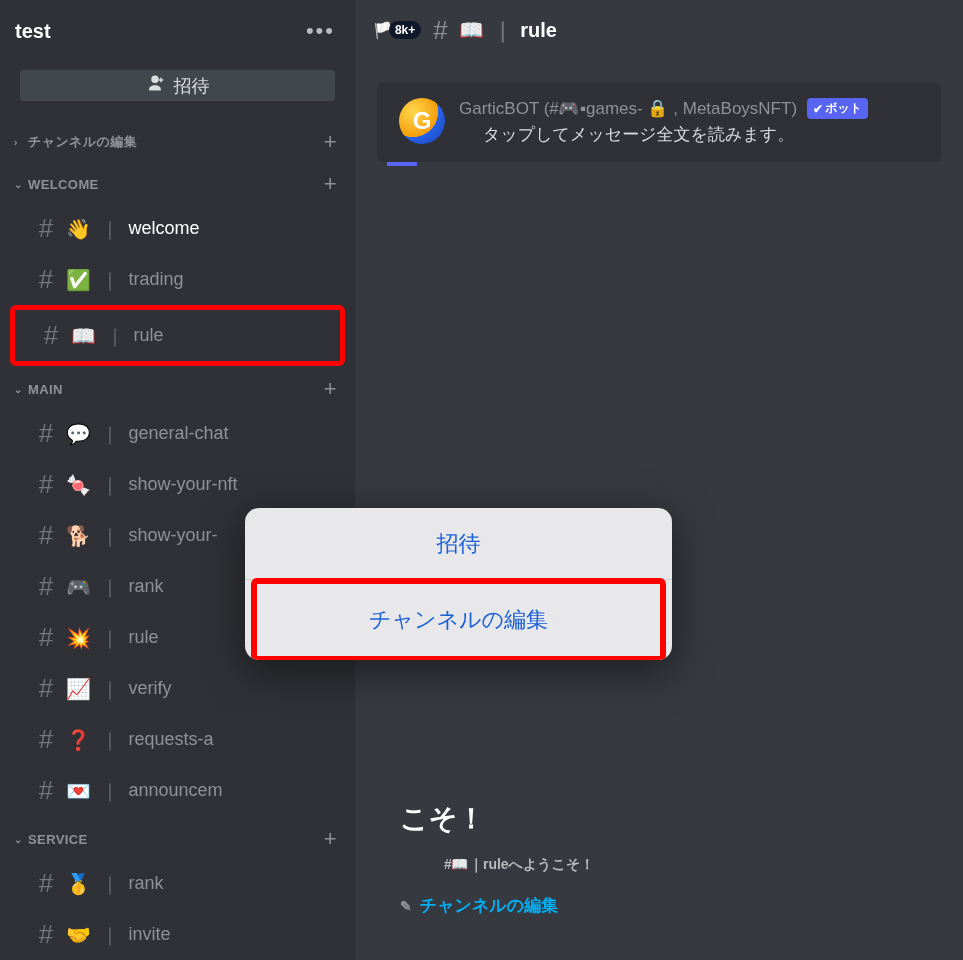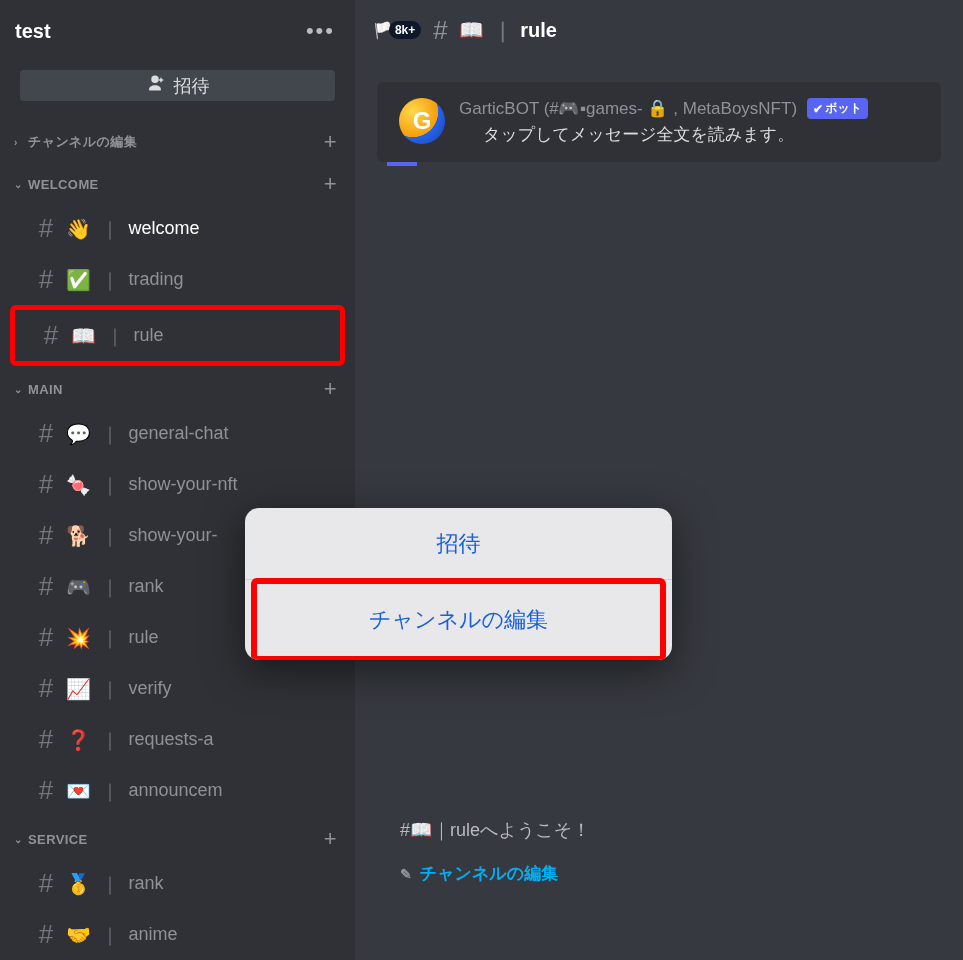--- a/index.html
+++ b/index.html
@@ -133,21 +133,21 @@
 }
 .reply-sub { color: #dcddde; font-size: 17px; margin-top: 4px; margin-left: 24px; }
 .welcome-block {
   position: absolute;
   left: 400px;
   top: 800px;
   font-size: 28px;
   font-weight: 700;
   color: #fff;
 }
-.welcome-sub { font-size: 18px; font-weight: 400; color: #b9bbbe; margin-top: 18px; }
+.welcome-sub { font-size: 14px; font-weight: 700; color: #b9bbbe; margin-top: 18px; margin-left: 44px; }
 .edit-link {
   color: #00aff4;
   font-size: 17px;
   margin-top: 20px;
   display: flex;
   align-items: center;
   gap: 8px;
 }
 .edit-link .pen { color: #8e9297; font-size: 14px; }
 .context-menu {
@@ -300,21 +300,21 @@
     <div class="channel">
         <span class="hash">#</span>
         <span class="emoji">🥇</span>
         <span class="sep">｜</span>
         <span>rank</span>
       </div>
     <div class="channel">
         <span class="hash">#</span>
         <span class="emoji">🤝</span>
         <span class="sep">｜</span>
-        <span>anime</span>
+        <span>invite</span>
       </div>
   </div>
 
   <div class="main">
     <div class="main-header">
       <span class="flags">
         <span style="font-size:16px">🏳️</span>
         <span class="badge-8k">8k+</span>
       </span>
       <span class="main-hash">#</span>
@@ -332,20 +332,21 @@
           <span>GarticBOT (#🎮▪games- 🔒 , MetaBoysNFT)</span>
           <span class="bot-badge">✔<span>ボット</span></span>
         </div>
         <div class="reply-sub">タップしてメッセージ全文を読みます。</div>
       </div>
     </div>
   </div>
 </div>
 
 <div class="welcome-block">
+  <div>こそ！</div>
   <div class="welcome-sub">#📖｜ruleへようこそ！</div>
   <div class="edit-link">
     <span class="pen">✎</span>
     <span>チャンネルの編集</span>
   </div>
 </div>
 
 <div class="context-menu">
   <div class="ctx-item">招待</div>
   <div class="ctx-highlight">

